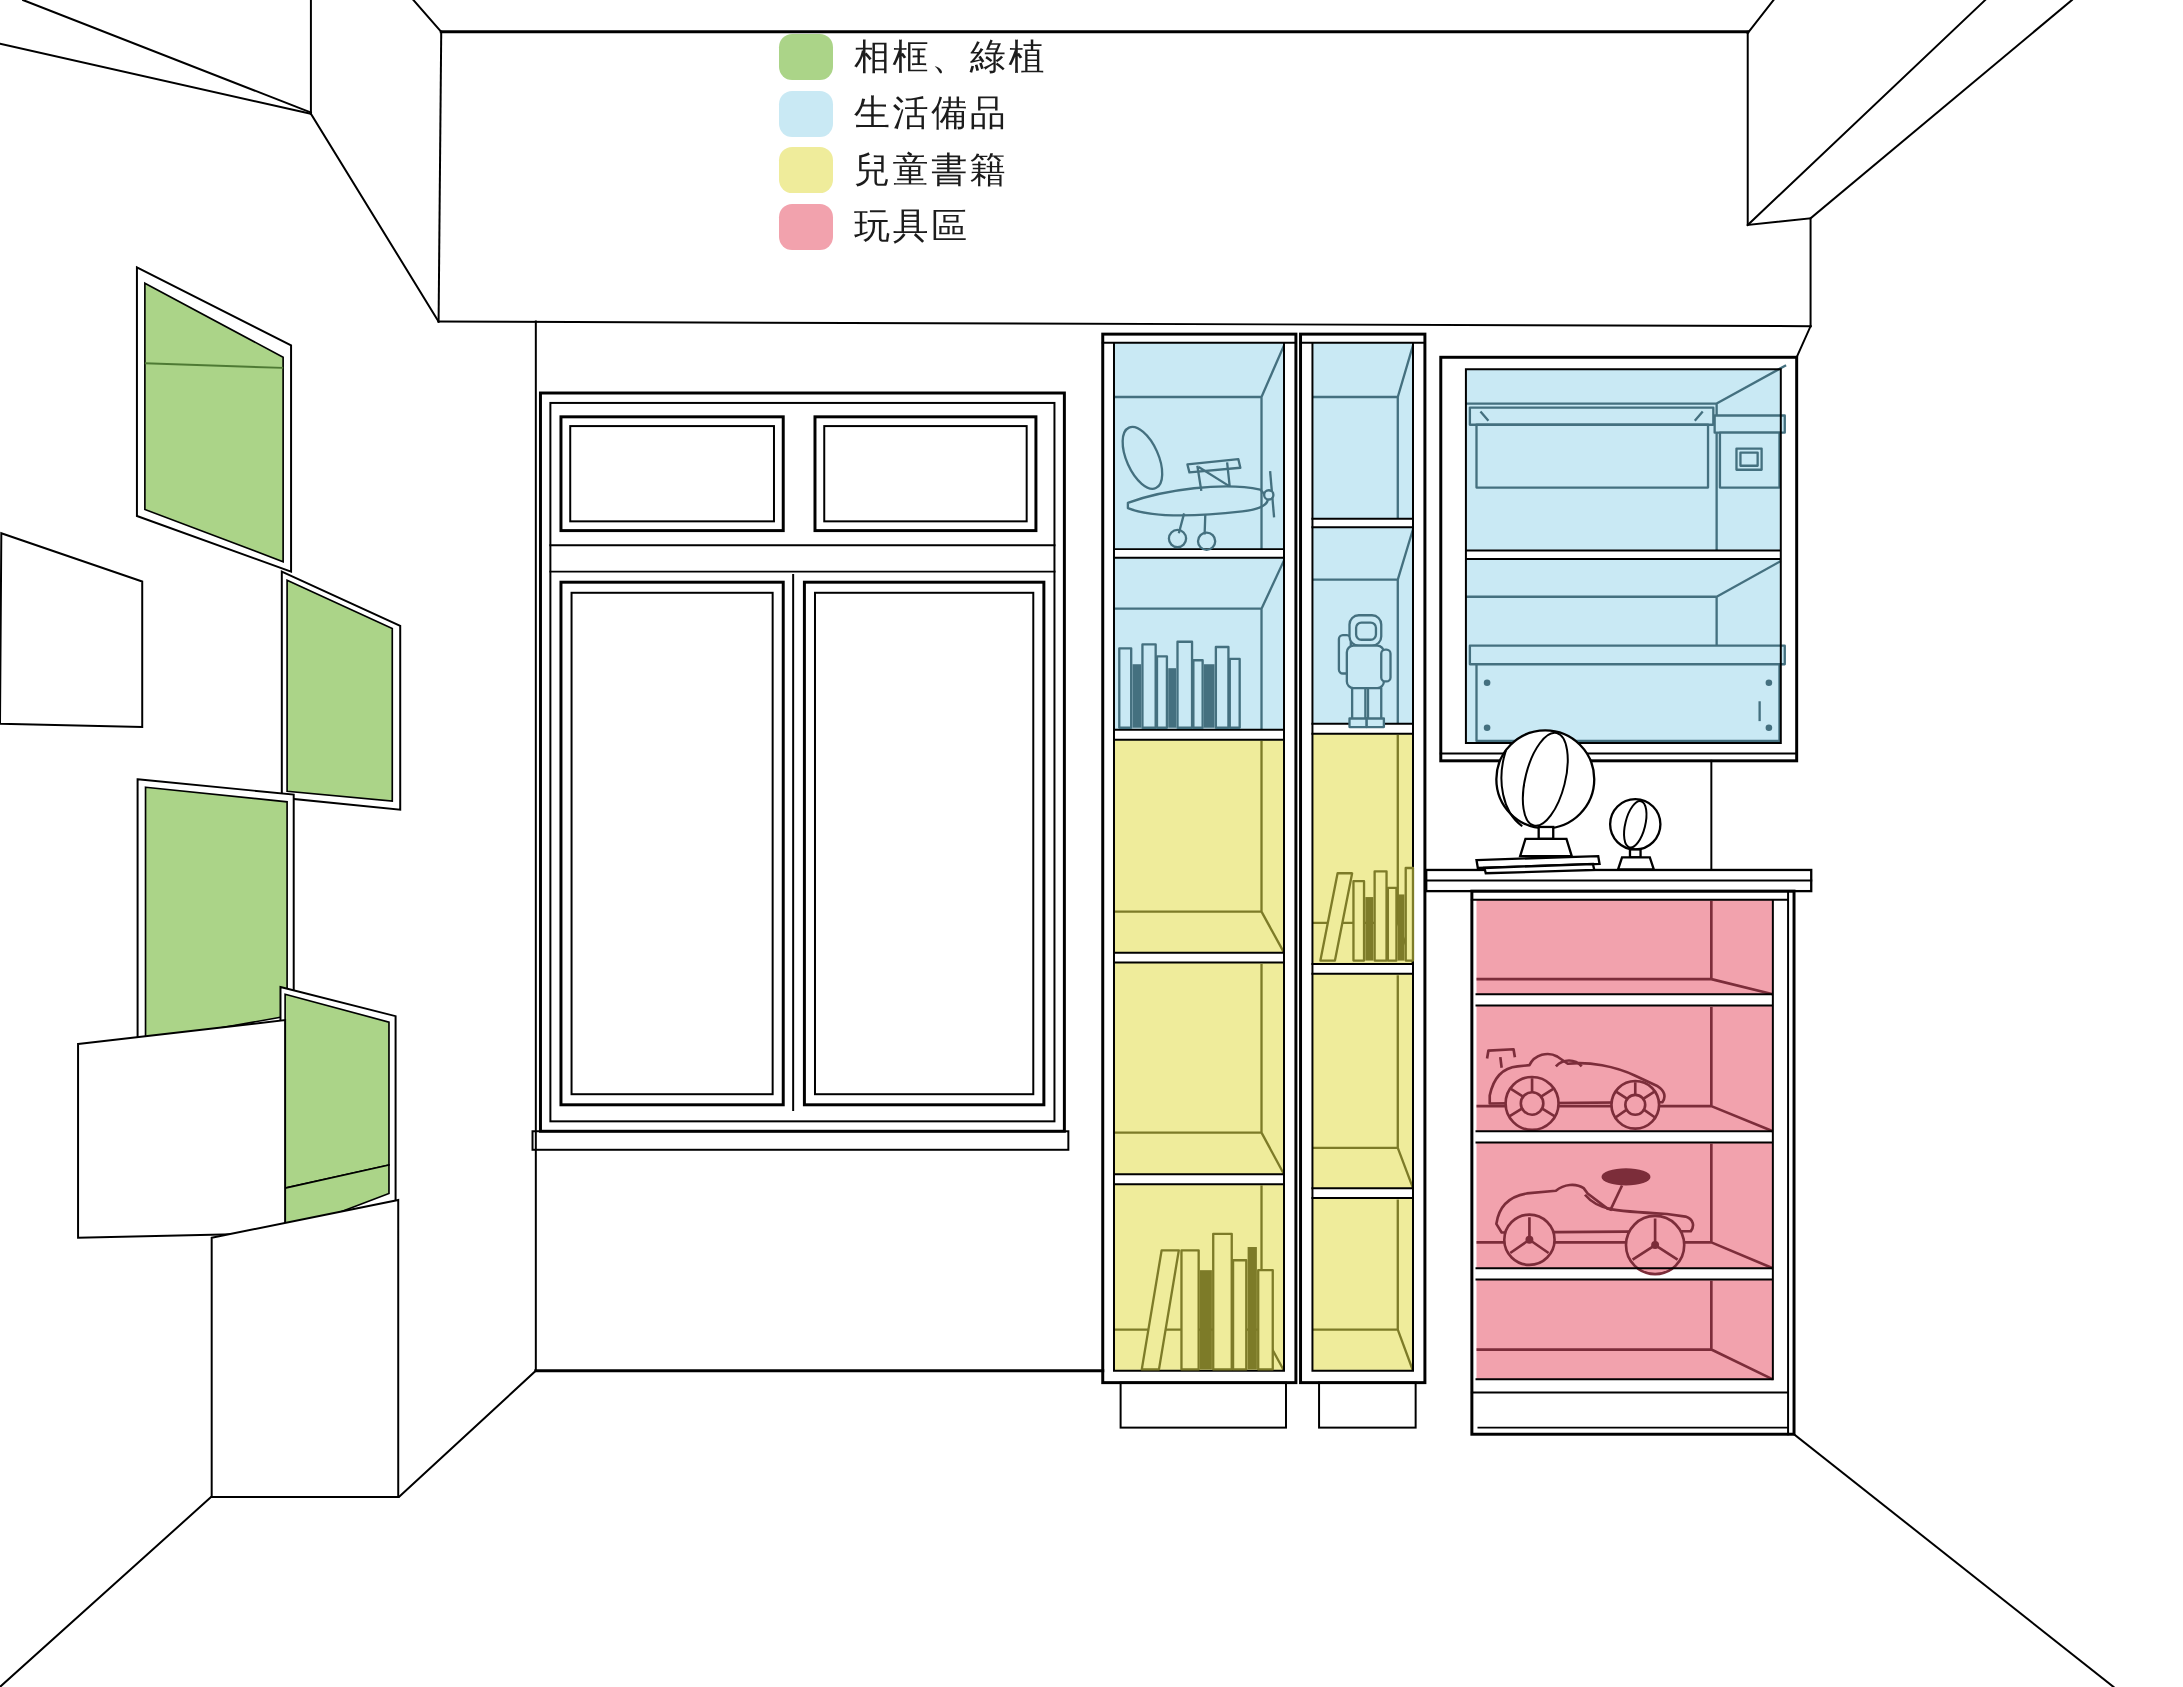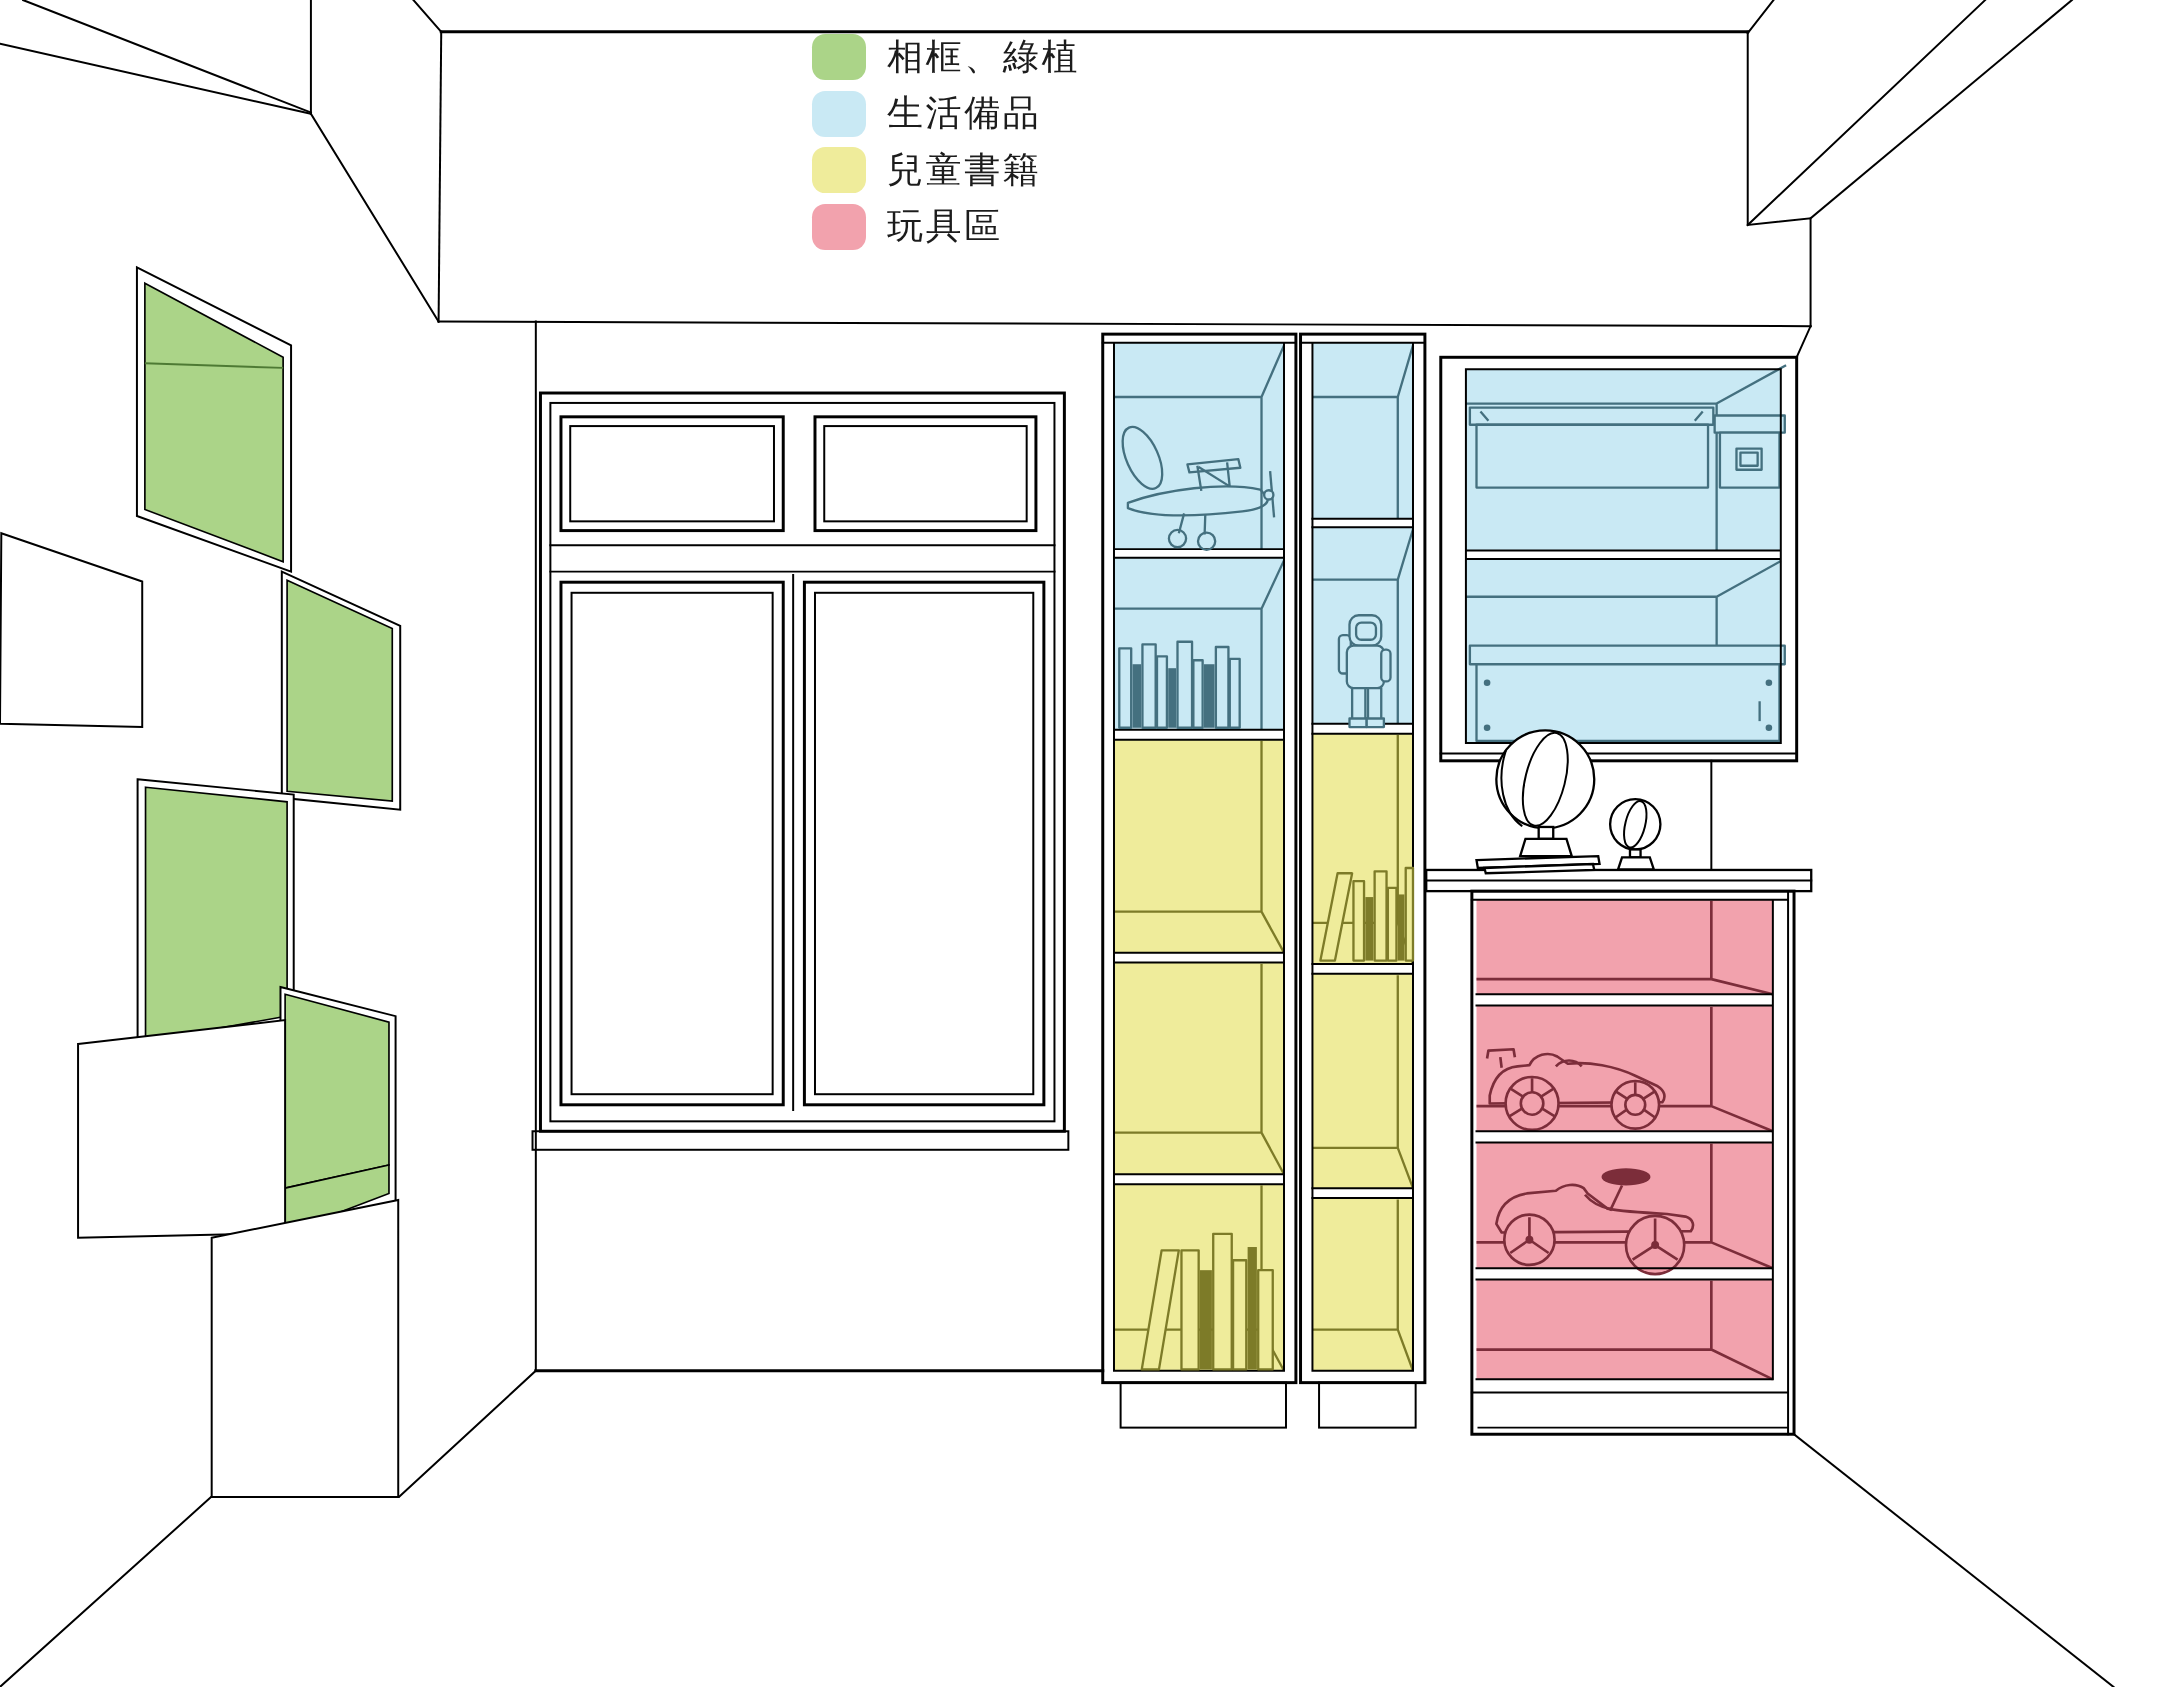--- a/index.html
+++ b/index.html
@@ -19,21 +19,21 @@
   .tlf{stroke:var(--blueLine);fill:var(--blue);stroke-width:3.5;stroke-linejoin:round;}
   .tls{fill:var(--blueLine);stroke:none;}
   .ol{stroke:var(--yellowLine);fill:none;stroke-width:3.5;stroke-linejoin:round;}
   .olf{stroke:var(--yellowLine);fill:var(--yellow);stroke-width:3.5;stroke-linejoin:round;}
   .ols{fill:var(--yellowLine);stroke:none;}
   .ml{stroke:var(--pinkLine);fill:none;stroke-width:4;stroke-linejoin:round;}
   .mlf{stroke:var(--pinkLine);fill:var(--pink);stroke-width:4;stroke-linejoin:round;}
   .mls{fill:var(--pinkLine);stroke:none;}
   .blk{stroke:var(--line);fill:#ffffff;stroke-width:3.5;}
   
-  #legend{position:absolute;left:812px;top:34px;}
+  #legend{position:absolute;left:779px;top:34px;}
   .legend-row{display:flex;align-items:center;height:46px;margin-bottom:10.6px;}
   .swatch{width:54px;height:46px;border-radius:13.2px;flex:0 0 54px;}
   .legend-label{margin-left:21px;font-size:36px;color:#1c1c1c;letter-spacing:2.6px;white-space:nowrap;}
 </style>
 </head>
 <body>
 
 <div id="stage">
 
 <svg id="scene" viewBox="0 0 3300 2550" xmlns="http://www.w3.org/2000/svg">

